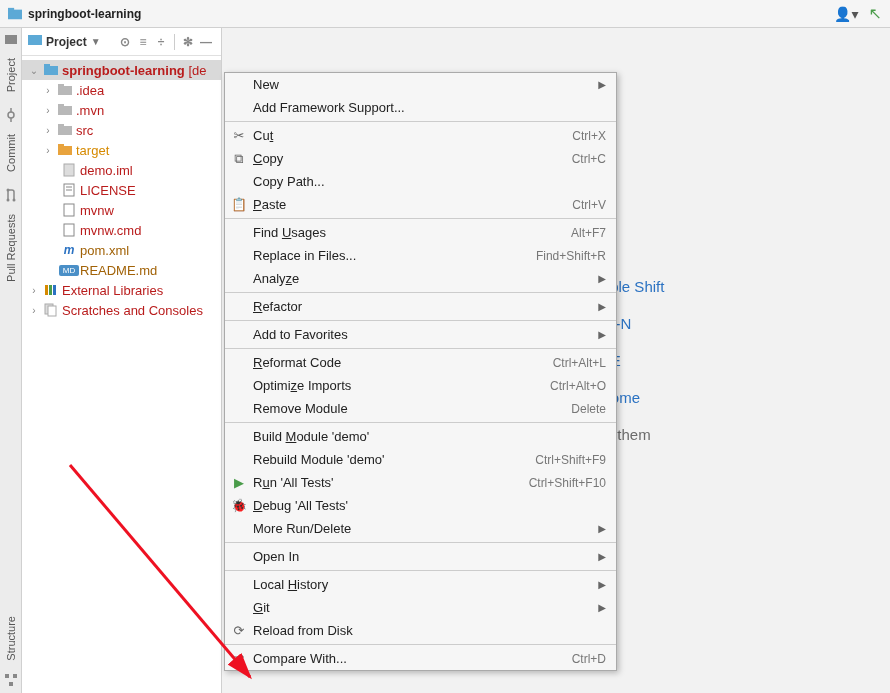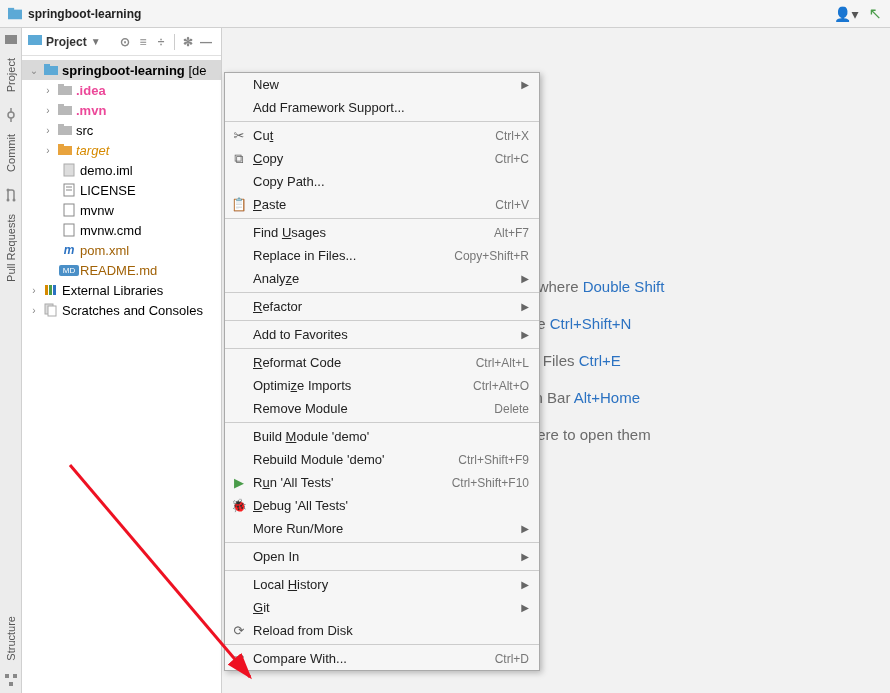--- a/index.html
+++ b/index.html
@@ -15,30 +15,30 @@
 .project-panel { width: 200px; background: #fff; border-right: 1px solid #d0d0d0; display: flex; flex-direction: column; }
 .panel-header { height: 28px; display: flex; align-items: center; padding: 0 6px; border-bottom: 1px solid #e0e0e0; font-size: 12px; font-weight: bold; color: #333; }
 .panel-header .dropdown { margin-left: 4px; color: #777; font-size: 10px; }
 .panel-header .spacer { flex: 1; }
 .panel-header .hbtn { width: 18px; height: 18px; display: flex; align-items: center; justify-content: center; color: #888; cursor: pointer; font-size: 12px; }
 .tree { padding: 4px 0; font-size: 13px; }
 .tree-row { display: flex; align-items: center; height: 20px; padding-left: 6px; cursor: pointer; white-space: nowrap; }
 .tree-row.selected { background: #d9d9d9; }
 .tree-row .arrow { width: 12px; text-align: center; color: #888; font-size: 10px; }
 .tree-row .ico { width: 14px; height: 14px; margin: 0 4px; display: inline-flex; align-items: center; justify-content: center; }
-.tree-row .lbl { color: #000000; }
-.tree-row .lbl.orange { color: #d68a00; font-style: italic; }
+.tree-row .lbl { color: #b91c1c; }
+.tree-row .lbl.orange { color: #d68a00; }
 .tree-row .lbl.blue { color: #a16207; }
-.tree-row .lbl.gray { color: #ec4899; font-weight: bold; }
+.tree-row .lbl.gray { color: #b91c1c; }
 .indent1 { padding-left: 20px; }
 .indent2 { padding-left: 36px; }
 .editor-area { flex: 1; background: #f2f2f2; position: relative; display: flex; flex-direction: column; align-items: center; justify-content: center; gap: 20px; }
 .hint { color: #6b6b6b; font-size: 15px; }
 .hint .kb { color: #2b72c2; }
-.context-menu { position: absolute; left: 224px; top: 72px; width: 316px; background: #f6f6f6; border: 1px solid #aaa; box-shadow: 2px 2px 6px rgba(0,0,0,0.25); font-size: 13px; z-index: 100; }
+.context-menu { position: absolute; left: 224px; top: 72px; width: 393px; background: #f6f6f6; border: 1px solid #aaa; box-shadow: 2px 2px 6px rgba(0,0,0,0.25); font-size: 13px; z-index: 100; }
 .menu-item { height: 23px; display: flex; align-items: center; padding: 0 10px 0 28px; position: relative; cursor: pointer; }
 .menu-item .mico { position: absolute; left: 6px; width: 16px; height: 16px; display: flex; align-items: center; justify-content: center; color: #666; }
 .menu-item .mlbl { flex: 1; }
 .menu-item .mlbl u { text-decoration: underline; }
 .menu-item .short { color: #777; font-size: 12px; }
 .menu-item .submenu-arrow { color: #666; font-size: 10px; margin-left: 8px; }
 .menu-sep { height: 1px; background: #ccc; margin: 2px 0; }
 .arrow-svg { position: absolute; left: 60px; top: 455px; z-index: 200; pointer-events: none; }
 .folder-icon { fill: #b8b8b8; }
 .folder-icon.orange { fill: #e8a33d; }
@@ -271,21 +271,21 @@
       <span class="mlbl"><u>P</u>aste</span>
       <span class="short">Ctrl+V</span>
     </div>
   <div class="menu-sep"></div>
   <div class="menu-item">
       <span class="mlbl">Find <u>U</u>sages</span>
       <span class="short">Alt+F7</span>
     </div>
   <div class="menu-item">
       <span class="mlbl">Replace in Files...</span>
-      <span class="short">Copy+Shift+R</span>
+      <span class="short">Find+Shift+R</span>
     </div>
   <div class="menu-item">
       <span class="mlbl">Analy<u>z</u>e</span>
       <span class="submenu-arrow">▶</span>
     </div>
   <div class="menu-sep"></div>
   <div class="menu-item">
       <span class="mlbl"><u>R</u>efactor</span>
       <span class="submenu-arrow">▶</span>
     </div>
@@ -318,21 +318,21 @@
   <div class="menu-item">
       <span class="mico" style="color:#4a9c4a">▶</span>
       <span class="mlbl">R<u>u</u>n 'All Tests'</span>
       <span class="short">Ctrl+Shift+F10</span>
     </div>
   <div class="menu-item">
       <span class="mico" style="color:#4a9c4a">🐞</span>
       <span class="mlbl"><u>D</u>ebug 'All Tests'</span>
     </div>
   <div class="menu-item">
-      <span class="mlbl">More Run/More</span>
+      <span class="mlbl">More Run/Delete</span>
       <span class="submenu-arrow">▶</span>
     </div>
   <div class="menu-sep"></div>
   <div class="menu-item">
       <span class="mlbl">Open In</span>
       <span class="submenu-arrow">▶</span>
     </div>
   <div class="menu-sep"></div>
   <div class="menu-item">
       <span class="mlbl">Local <u>H</u>istory</span>

